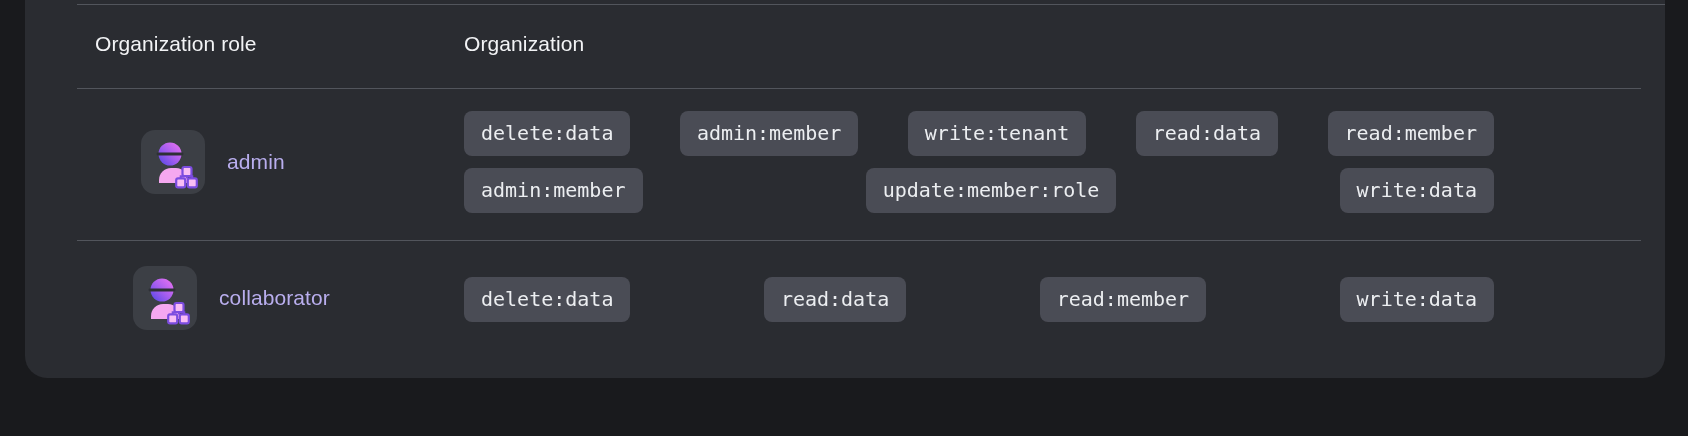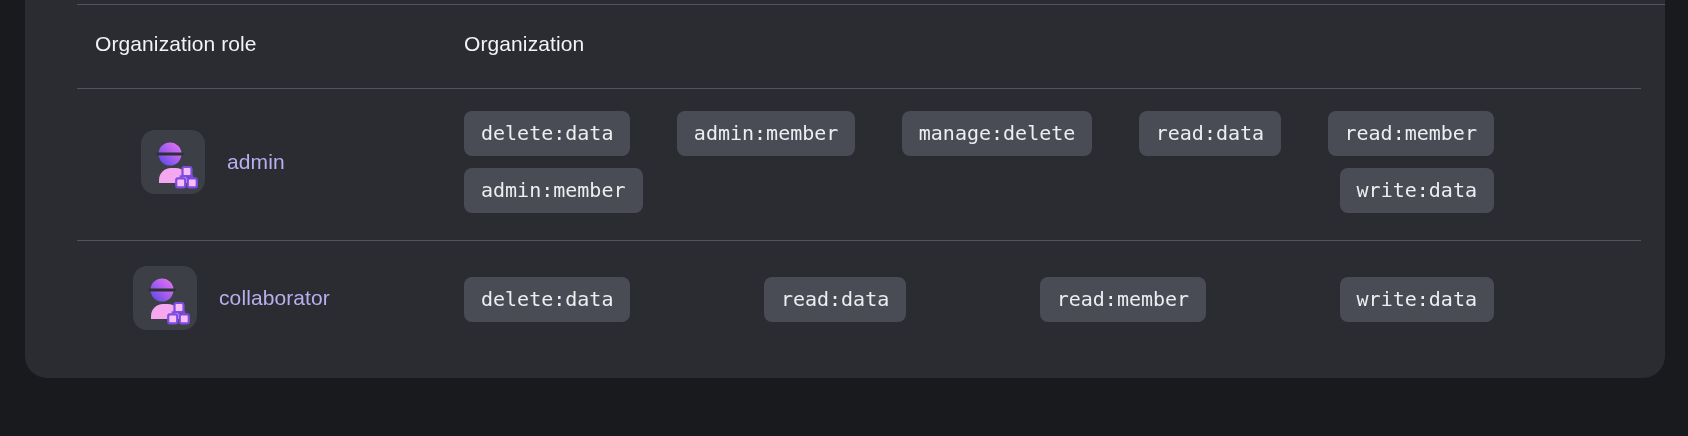--- a/index.html
+++ b/index.html
@@ -152,24 +152,25 @@
             <path d="M46 46.2v2.2M39.7 48.4v-2.2h11.6v2.2" stroke="#7c4ce0" stroke-width="2" fill="none"></path>
           </g>
         </svg>
       </div>
       <div class="role-name">admin</div>
     </div>
 
     <div class="perm-group p-admin">
       <span class="chip">delete:data</span>
       <span class="chip">admin:member</span>
-      <span class="chip">manage:delete</span>
+      <span class="chip">write:tenant</span>
       <span class="chip">read:data</span>
       <span class="chip">read:member</span>
       <span class="chip">admin:member</span>
+      <span class="chip">update:member:role</span>
       <span class="chip">write:data</span>
     </div>
 
     <div class="role-cell r-collaborator">
       <div class="role-badge">
         <svg viewBox="0 0 64 64" xmlns="http://www.w3.org/2000/svg" aria-hidden="true">
           <defs>
             <linearGradient id="headGradB" x1="1" y1="0" x2="0" y2="1">
               <stop offset="0%" stop-color="#ef74f2"></stop>
               <stop offset="55%" stop-color="#a05cee"></stop>

